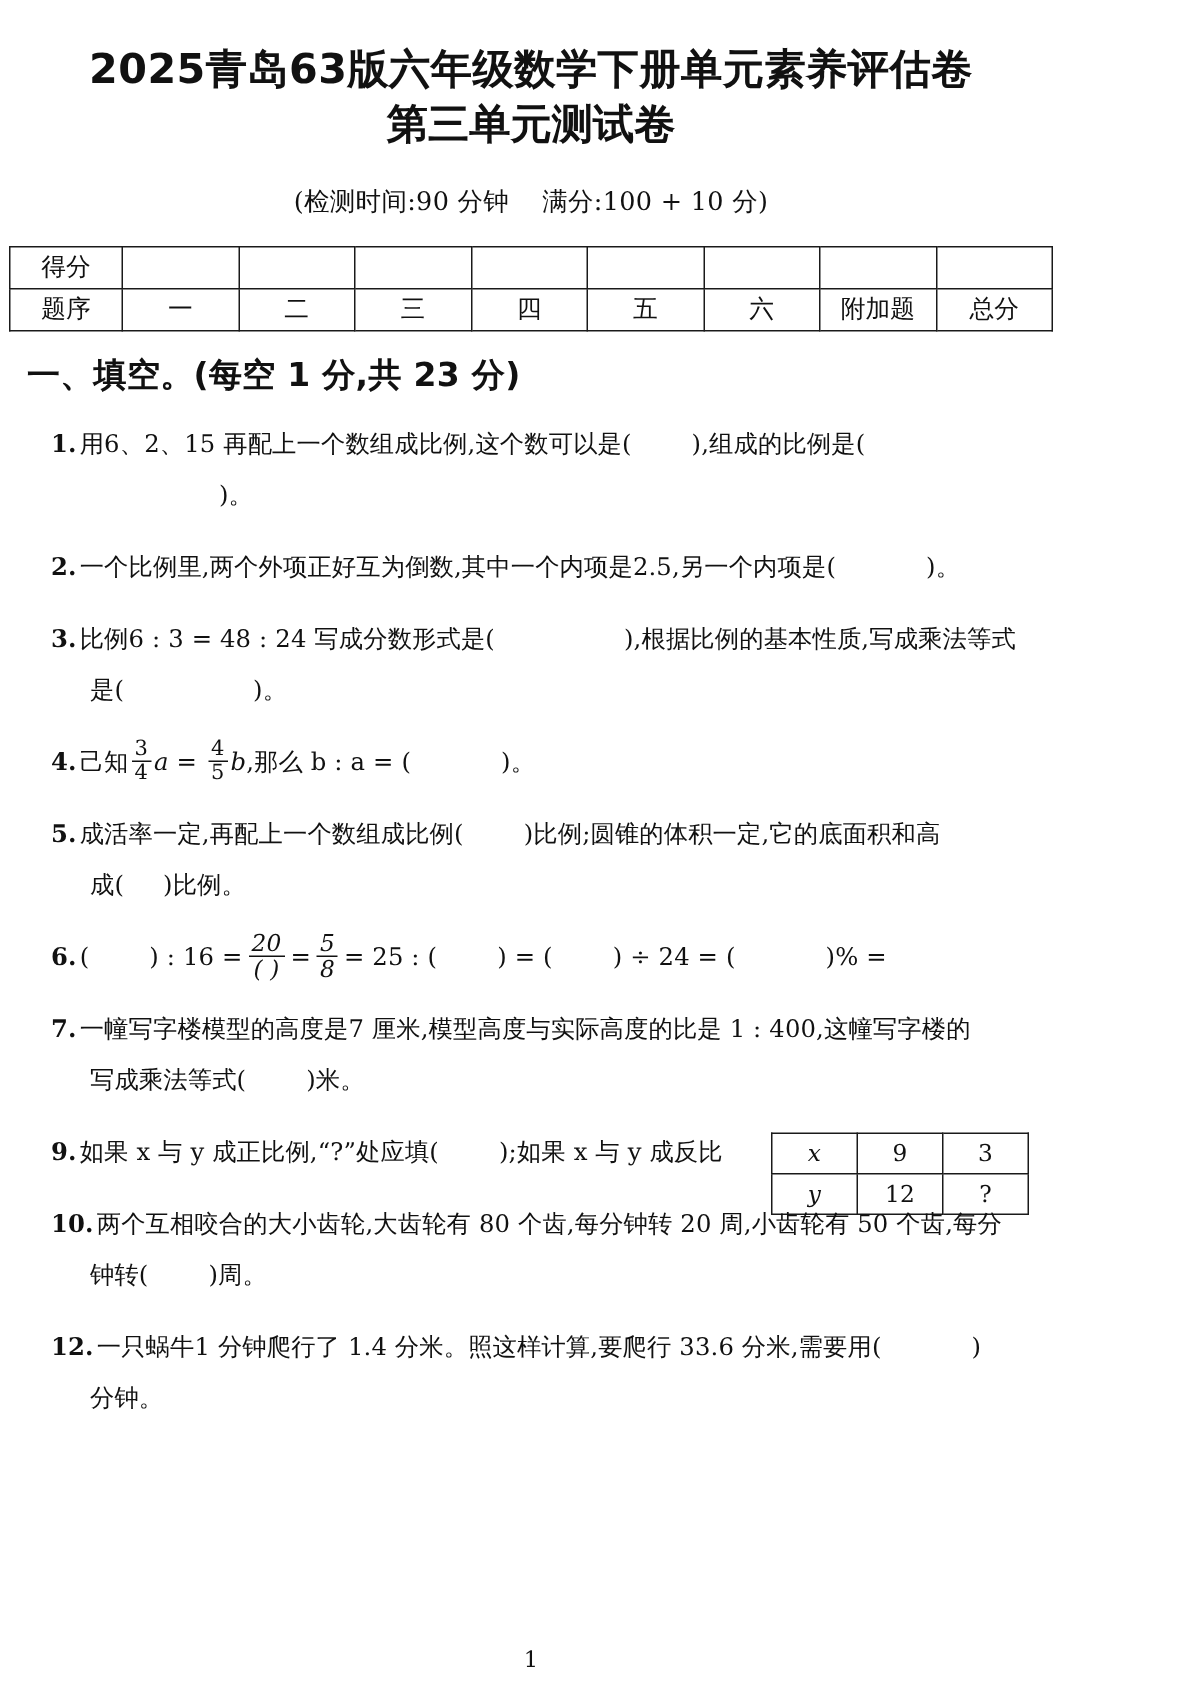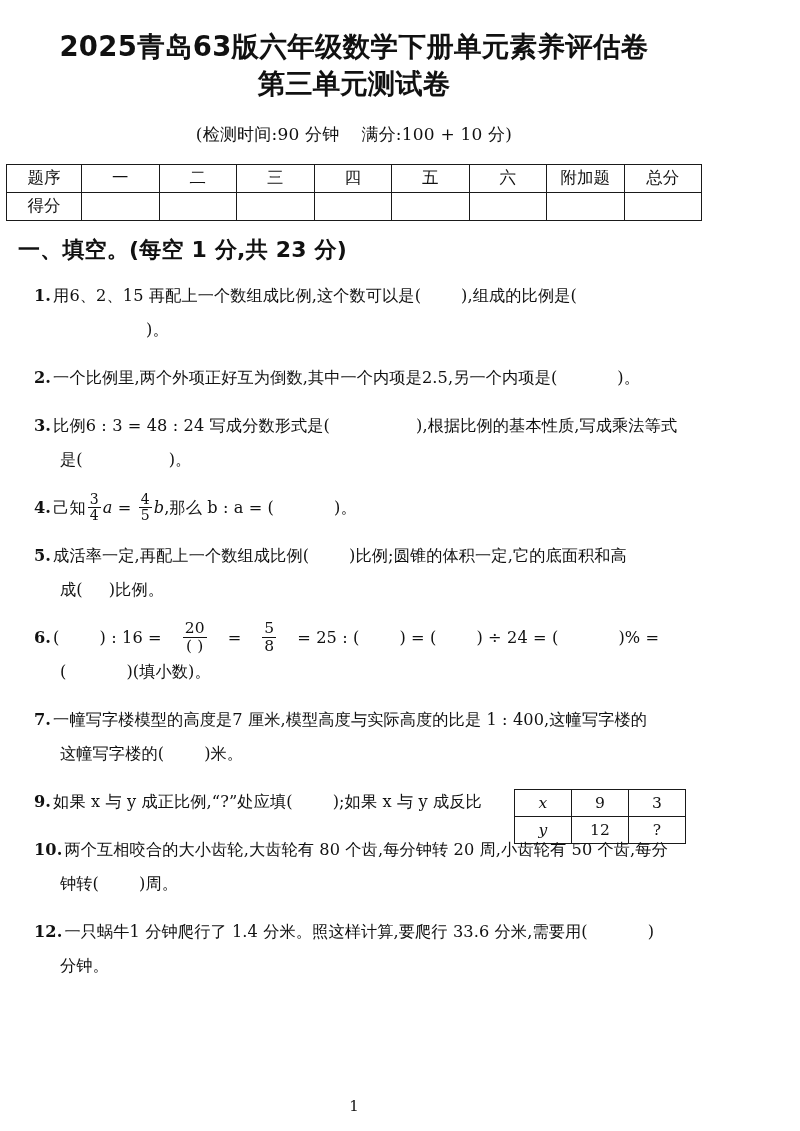--- a/index.html
+++ b/index.html
@@ -122,21 +122,21 @@
     display: inline-block;
     vertical-align: middle;
     text-align: center;
     line-height: 1.05;
     margin: 0 2px;
     position: relative;
     top: -1px;
   }
   .frac .n { display: block; font-size: 14px; padding: 0 2px; }
   .frac .d { display: block; font-size: 14px; border-top: 1.3px solid #111; padding: 0 2px; }
-  .frac.q6 { margin: 0 21px; }
+  .frac.q6 { margin: 0 4px; font-style: italic; }
   .frac.q6 .n { font-size: 15.5px; }
   .frac.q6 .d { font-size: 15.5px; white-space: nowrap; }
 
   
   .q9-wrap { position: relative; }
   table.xy-table {
     position: absolute;
     right: -6px;
     top: 4px;
     border-collapse: collapse;
@@ -175,41 +175,41 @@
     <div class="title-sub">第三单元测试卷</div>
     <div class="exam-meta">
       <span>(检测时间:90 分钟</span><span class="gap"></span><span>满分:100 + 10 分)</span>
     </div>
   </div>
 
   <div class="score-table-wrap">
     <table class="score-table">
       <tbody>
           <tr>
+        <td class="lbl">得分</td>
+        <td></td>
+        <td></td>
+        <td></td>
+        <td></td>
+        <td></td>
+        <td></td>
+        <td></td>
+        <td></td>
+      </tr>
+      <tr>
         <td class="lbl">题序</td>
         <td>一</td>
         <td>二</td>
         <td>三</td>
         <td>四</td>
         <td>五</td>
         <td>六</td>
         <td>附加题</td>
         <td>总分</td>
       </tr>
-      <tr>
-        <td class="lbl">得分</td>
-        <td></td>
-        <td></td>
-        <td></td>
-        <td></td>
-        <td></td>
-        <td></td>
-        <td></td>
-        <td></td>
-      </tr>
     </tbody>
       </table>
   </div>
 
   <div class="section-head">一、填空。(每空 1 分,共 23 分)</div>
 
   <div class="questions">
 
     <div class="q">
       <span class="num">1.</span><span>用6、2、15 再配上一个数组成比例,这个数可以是(</span><span class="blank b-s"><span class="sp"></span></span><span>),组成的比例是(</span><span class="blank b-xl"><span class="sp"></span></span><span>)。</span>
@@ -228,26 +228,25 @@
       <span class="num">4.</span><span>己知</span><span class="frac"><span class="n">3</span><span class="d">4</span></span><span class="ital">a</span> <span>=</span> <span class="frac"><span class="n">4</span><span class="d">5</span></span><span class="ital">b</span><span>,那么 b : a = (</span><span class="blank b-m"><span class="sp"></span></span><span>)。</span>
     </div>
 
     <div class="q">
       <span class="num">5.</span><span>成活率一定,再配上一个数组成比例(</span><span class="blank b-s"><span class="sp"></span></span><span>)比例;圆锥的体积一定,它的底面积和高</span>
       <span class="line2"><span>成(</span><span class="blank b-xs"><span class="sp"></span></span><span>)比例。</span></span>
     </div>
 
     <div class="q">
       <span class="num">6.</span><span>(</span><span class="blank b-s"><span class="sp"></span></span><span>) : 16 =</span><span class="frac q6"><span class="n">20</span><span class="d">(          )</span></span><span>=</span><span class="frac q6"><span class="n">5</span><span class="d">8</span></span><span>= 25 : (</span><span class="blank b-s"><span class="sp"></span></span><span>) = (</span><span class="blank b-s"><span class="sp"></span></span><span>) ÷ 24 = (</span><span class="blank b-m"><span class="sp"></span></span><span>)% =</span>
-      <span class="line2"><span>(</span><span class="blank b-m"><span class="sp"></span></span><span>)(填小数)。</span></span>
     </div>
 
     <div class="q">
       <span class="num">7.</span><span>一幢写字楼模型的高度是7 厘米,模型高度与实际高度的比是 1 : 400,这幢写字楼的</span>
-      <span class="line2"><span>这幢写字楼的(</span><span class="blank b-s"><span class="sp"></span></span><span>)米。</span></span>
+      <span class="line2"><span>写成乘法等式(</span><span class="blank b-s"><span class="sp"></span></span><span>)米。</span></span>
     </div>
 
 
     <div class="q q9-wrap">
       <span class="num">9.</span><span>如果 x 与 y 成正比例,“?”处应填(</span><span class="blank b-s"><span class="sp"></span></span><span>);如果 x 与 y 成反比</span>
       <table class="xy-table">
         <tbody>
             <tr>
           <td class="var">x</td>
           <td>9</td>

